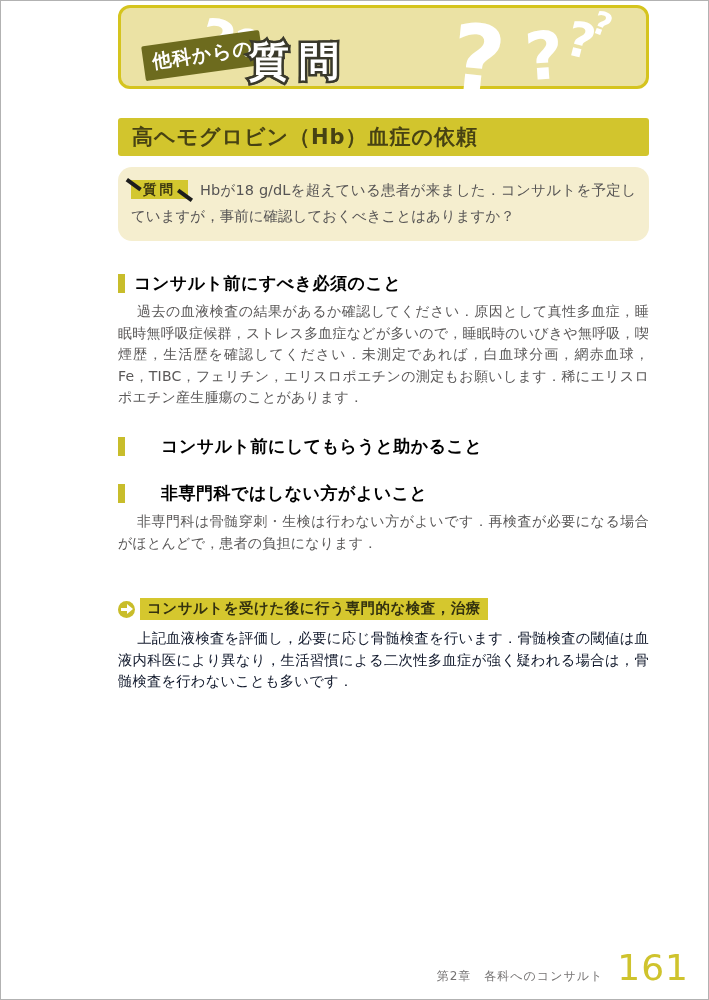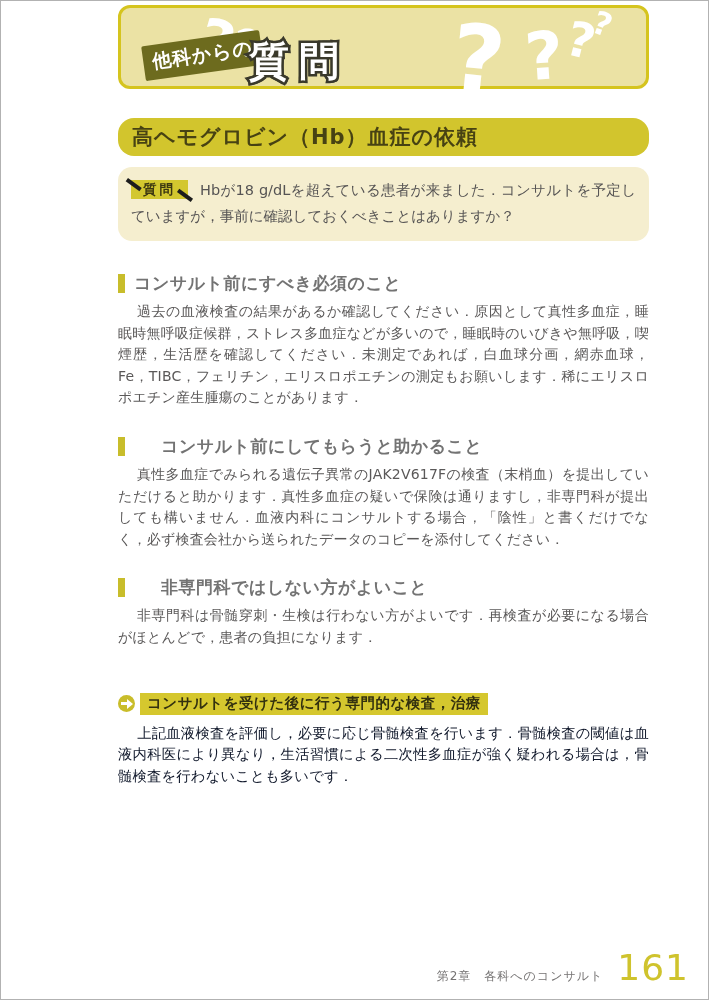--- a/index.html
+++ b/index.html
@@ -32,21 +32,21 @@
   .banner-title {
     position:absolute; left:128px; top:33px;
     font-size:40px; font-weight:700; color:#ffffff; letter-spacing:10px; line-height:1;
     -webkit-text-stroke:5px #3a392b; paint-order:stroke fill;
     text-shadow:2px 2px 0 #3a392b,-2px 2px 0 #3a392b,2px -2px 0 #3a392b,-2px -2px 0 #3a392b;
   }
 
   
   .title-bar {
     margin-top:29px; height:38px; line-height:38px;
-    background:#d2c52d; color:#474213; border-radius:16px;
+    background:#d2c52d; color:#474213; border-radius:3px;
     font-size:21px; font-weight:700; padding-left:14px; letter-spacing:1px;
   }
 
   
   .question-box {
     margin-top:11px; min-height:70px; background:#f5eecf; border-radius:14px;
     padding:10px 13px 12px; color:#565454; font-size:14.5px; line-height:26px;
     text-align:justify;
   }
   .q-badge {
@@ -58,21 +58,21 @@
     content:""; position:absolute; left:-3px; top:-2px; width:17px; height:3.5px;
     background:#1c1c1c; transform:rotate(36deg); transform-origin:left top;
   }
   .q-badge::after {
     content:""; position:absolute; right:-3px; bottom:-2px; width:17px; height:3.5px;
     background:#1c1c1c; transform:rotate(36deg); transform-origin:right bottom;
   }
 
   
   .sec-heading {
-    margin-top:33px; font-size:17px; font-weight:700; color:#737373;
+    margin-top:33px; font-size:17px; font-weight:700; color:#000000;
     border-left:7px solid #c8bd2b; padding-left:9px; line-height:19px;
     letter-spacing:0.5px;
   }
   .sec-heading.later { margin-top:28px;padding-left:36px; }
   .sec-body {
     margin-top:8px; color:#5a5858; font-size:14px; line-height:21.6px;
     text-align:justify; text-indent:1.35em; letter-spacing:0.2px;
   }
 
   
@@ -127,21 +127,20 @@
     <h1 class="title-bar">高ヘモグロビン（Hb）血症の依頼</h1>
 
     <div class="question-box">
       <span class="q-badge">質問</span><span>Hbが18 g/dLを超えている患者が来ました．コンサルトを予定していますが，事前に確認しておくべきことはありますか？</span>
     </div>
 
     <h2 class="sec-heading">コンサルト前にすべき必須のこと</h2>
     <p class="sec-body">過去の血液検査の結果があるか確認してください．原因として真性多血症，睡眠時無呼吸症候群，ストレス多血症などが多いので，睡眠時のいびきや無呼吸，喫煙歴，生活歴を確認してください．未測定であれば，白血球分画，網赤血球，Fe，TIBC，フェリチン，エリスロポエチンの測定もお願いします．稀にエリスロポエチン産生腫瘍のことがあります．</p>
 
     <h2 class="sec-heading later">コンサルト前にしてもらうと助かること</h2>
-    <p class="sec-body">真性多血症でみられる遺伝子異常のJAK2V617Fの検査（末梢血）を提出していただけると助かります．真性多血症の疑いで保険は通りますし，非専門科が提出しても構いません．血液内科にコンサルトする場合，「陰性」と書くだけでなく，必ず検査会社から送られたデータのコピーを添付してください．</p>
 
     <h2 class="sec-heading later">非専門科ではしない方がよいこと</h2>
     <p class="sec-body">非専門科は骨髄穿刺・生検は行わない方がよいです．再検査が必要になる場合がほとんどで，患者の負担になります．</p>
 
     <div class="spec">
       <div class="spec-head">
         <span class="arrow-icon"></span>
         <span class="spec-label">コンサルトを受けた後に行う専門的な検査，治療</span>
       </div>
       <div class="spec-body">

